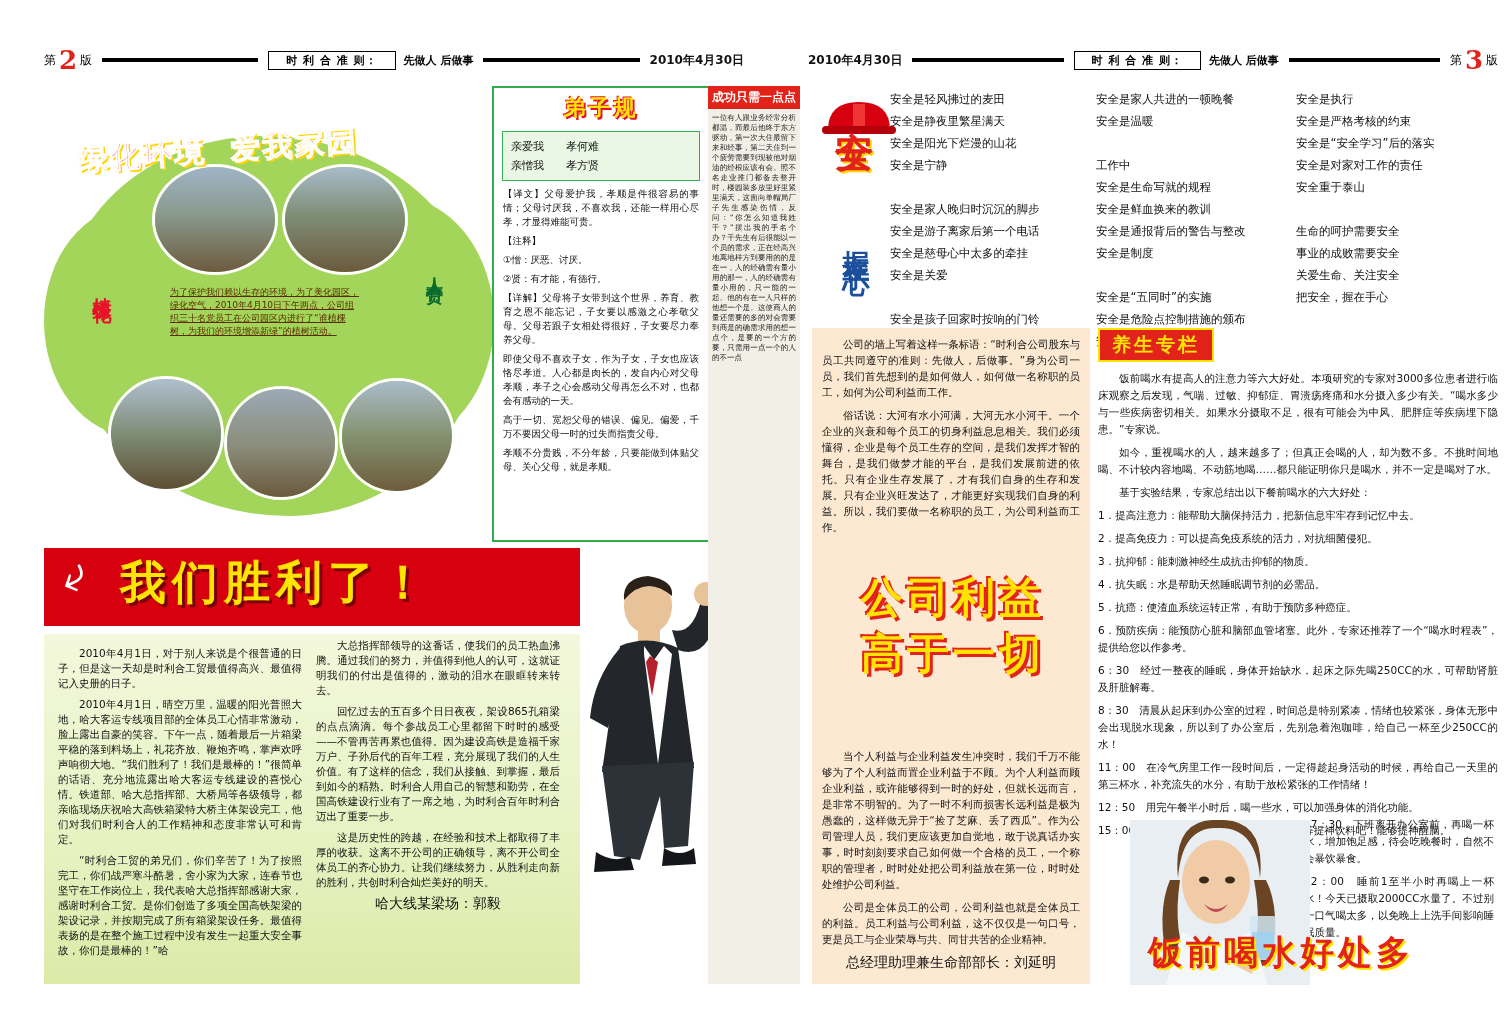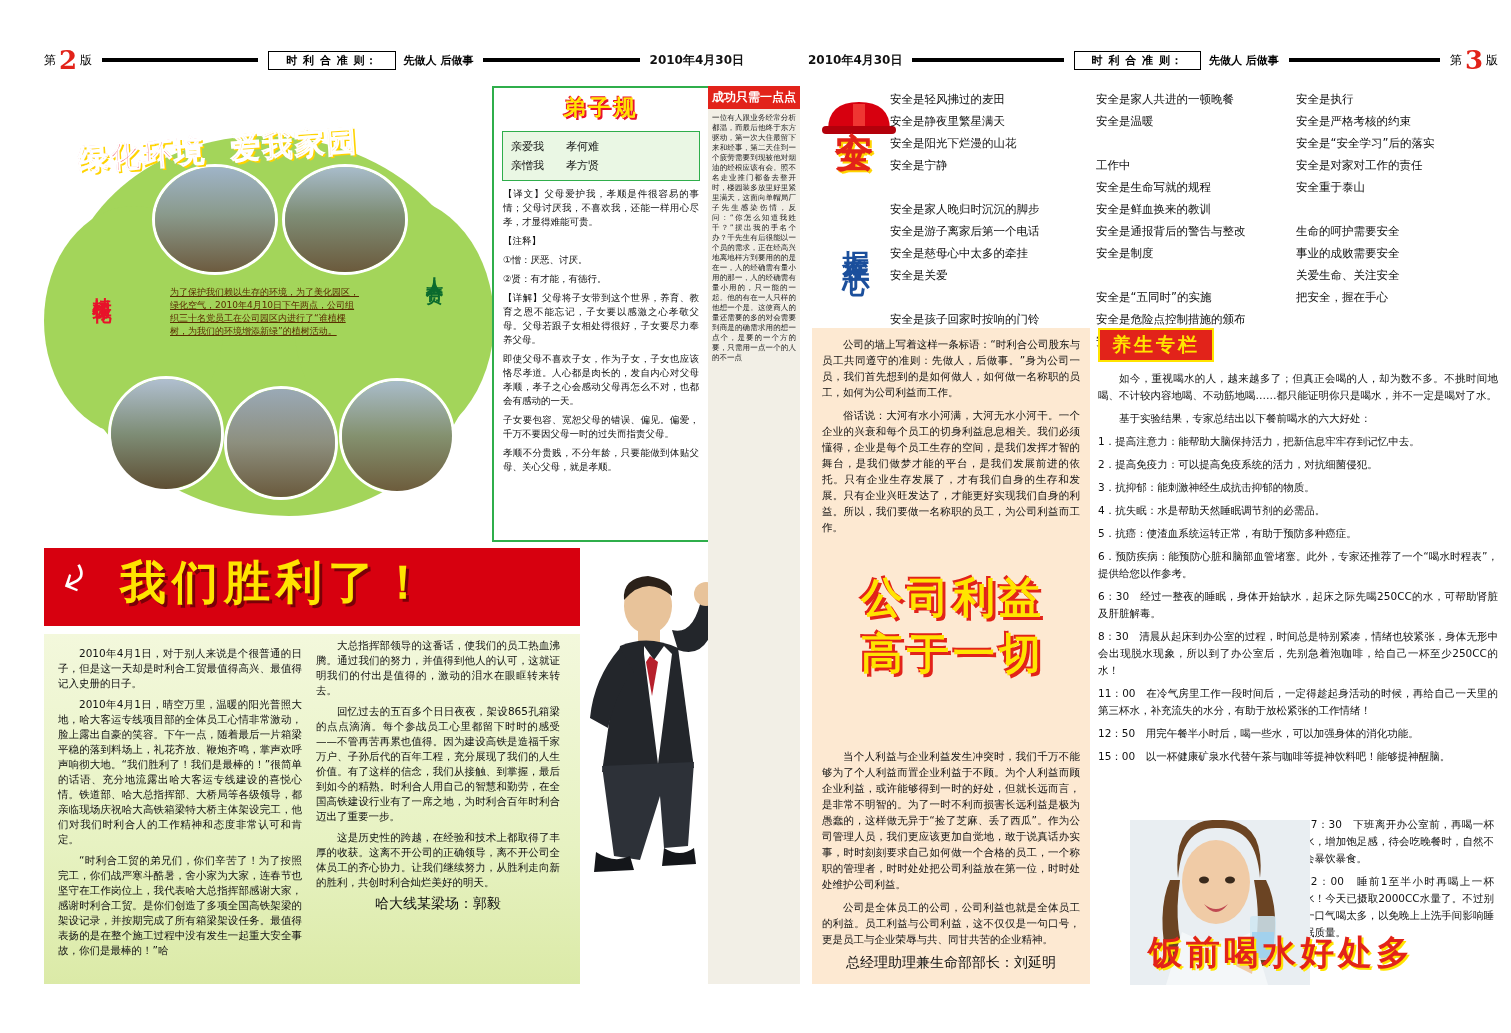--- a/index.html
+++ b/index.html
@@ -142,21 +142,21 @@
       <div>亲爱我　　孝何难</div>
       <div>亲憎我　　孝方贤</div>
     </div>
     <div class="dzg-body cn">
       <p>【译文】父母爱护我，孝顺是件很容易的事情；父母讨厌我，不喜欢我，还能一样用心尽孝，才显得难能可贵。</p>
       <p>【注释】</p>
       <p>①憎：厌恶、讨厌。</p>
       <p>②贤：有才能，有德行。</p>
       <p>【详解】父母将子女带到这个世界，养育、教育之恩不能忘记，子女要以感激之心孝敬父母。父母若跟子女相处得很好，子女要尽力奉养父母。</p>
       <p>即使父母不喜欢子女，作为子女，子女也应该恪尽孝道。人心都是肉长的，发自内心对父母孝顺，孝子之心会感动父母再怎么不对，也都会有感动的一天。</p>
-      <p>子女要包容、宽恕父母的错误、偏见。偏爱，千万不要因父母一时的过失而指责父母。</p>
+      <p>高于一切、宽恕父母的错误、偏见。偏爱，千万不要因父母一时的过失而指责父母。</p>
       <p>孝顺不分贵贱，不分年龄，只要能做到体贴父母、关心父母，就是孝顺。</p>
     </div>
   </div>
 
   <div class="victory"></div>
   <div class="arrow">⤶</div>
   <div class="victory-txt cn">我们胜利了！</div>
 
   <div class="low-left">
     <div style="position:absolute;left:14px;top:12px;width:244px;" class="body-col cn">
@@ -260,20 +260,21 @@
     </div>
   </div>
   <div class="big-yellow cn">
     <div>公司利益</div>
     <div>高于一切</div>
   </div>
 
   <div class="ysbox">
     <div class="ys-title cn">养生专栏</div>
     <div class="ys-body cn">
+      <p>饭前喝水有提高人的注意力等六大好处。本项研究的专家对3000多位患者进行临床观察之后发现，气喘、过敏、抑郁症、胃溃疡疼痛和水分摄入多少有关。“喝水多少与一些疾病密切相关。如果水分摄取不足，很有可能会为中风、肥胖症等疾病埋下隐患。”专家说。</p>
       <p>如今，重视喝水的人，越来越多了；但真正会喝的人，却为数不多。不挑时间地喝、不计较内容地喝、不动筋地喝……都只能证明你只是喝水，并不一定是喝对了水。</p>
       <p>基于实验结果，专家总结出以下餐前喝水的六大好处：</p>
       <p class="li">1．提高注意力：能帮助大脑保持活力，把新信息牢牢存到记忆中去。</p>
       <p class="li">2．提高免疫力：可以提高免疫系统的活力，对抗细菌侵犯。</p>
       <p class="li">3．抗抑郁：能刺激神经生成抗击抑郁的物质。</p>
       <p class="li">4．抗失眠：水是帮助天然睡眠调节剂的必需品。</p>
       <p class="li">5．抗癌：使渣血系统运转正常，有助于预防多种癌症。</p>
       <p class="li">6．预防疾病：能预防心脏和脑部血管堵塞。此外，专家还推荐了一个“喝水时程表”，提供给您以作参考。</p>
       <p class="li">6：30　经过一整夜的睡眠，身体开始缺水，起床之际先喝250CC的水，可帮助肾脏及肝脏解毒。</p>
       <p class="li">8：30　清晨从起床到办公室的过程，时间总是特别紧凑，情绪也较紧张，身体无形中会出现脱水现象，所以到了办公室后，先别急着泡咖啡，给自己一杯至少250CC的水！</p>

